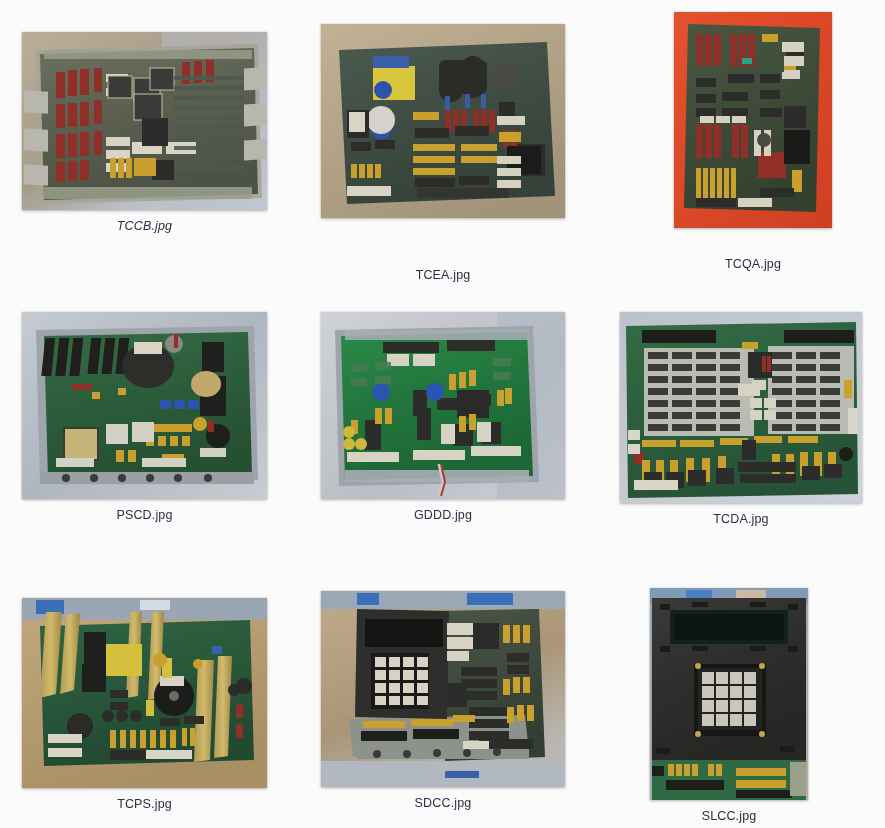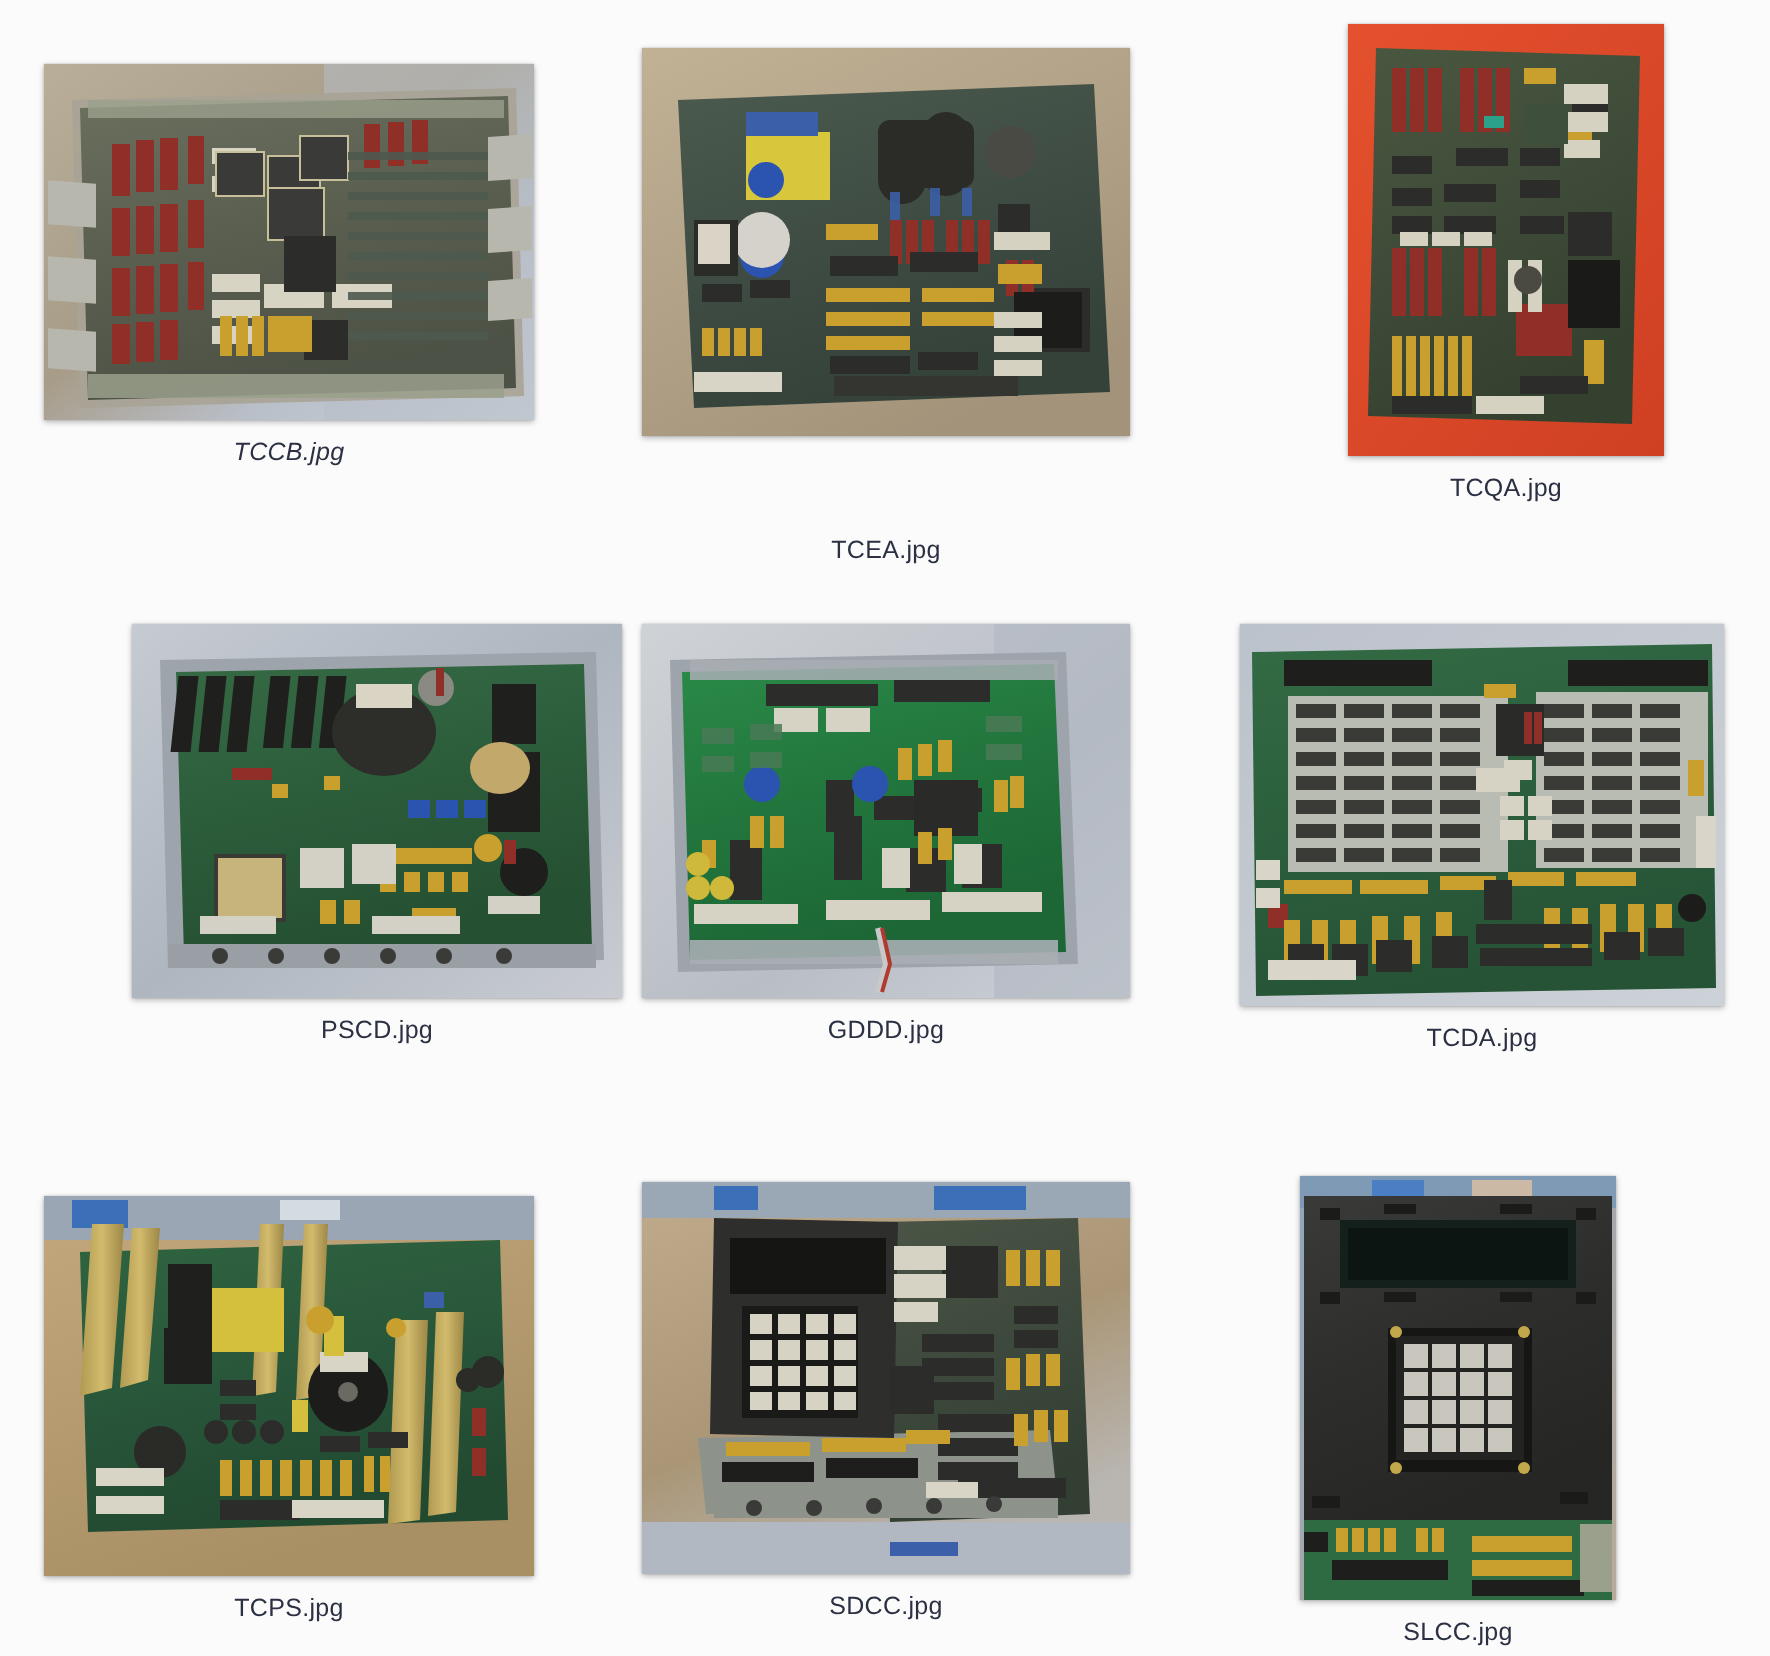--- a/index.html
+++ b/index.html
@@ -216,21 +216,21 @@
         <g fill="#3b5fa8" opacity="0.9">
           <rect x="124" y="72" width="5" height="14"></rect>
             <rect x="144" y="70" width="5" height="14"></rect>
           <rect x="160" y="70" width="5" height="14"></rect>
         </g>
       </svg>
     </div>
     <div class="caption">TCEA.jpg</div>
   </div>
 
-  <div class="cell" style="left:662px; top:12px; width:182px;">
+  <div class="cell" style="left:662px; top:12px; width:182px;gap:20px;">
     <div class="thumb" style="width:158px;height:216px;">
       <svg width="158" height="216" viewBox="0 0 158 216">
         <defs>
           <linearGradient id="g2bg" x1="0" y1="0" x2="1" y2="1">
             <stop offset="0%" stop-color="#e4512e"></stop>
               <stop offset="100%" stop-color="#cf3f22"></stop>
           </linearGradient>
           <linearGradient id="g2b" x1="0" y1="0" x2="0.4" y2="1">
             <stop offset="0%" stop-color="#4a573f"></stop>
               <stop offset="60%" stop-color="#3d4a38"></stop>
@@ -293,21 +293,21 @@
           <rect x="64" y="186" width="34" height="9"></rect>
         </g>
         <rect x="88" y="40" width="22" height="20" fill="#3e4f3c"></rect>
         <circle cx="90" cy="128" r="7" fill="#4a4a42"></circle>
         <rect x="68" y="46" width="10" height="6" fill="#2ba08a"></rect>
       </svg>
     </div>
     <div class="caption">TCQA.jpg</div>
   </div>
 
-  <div class="cell" style="left:22px; top:312px; width:245px;margin-left:44px;">
+  <div class="cell" style="left:22px; top:312px; width:245px;">
     <div class="thumb" style="width:245px;height:187px;">
       <svg width="245" height="187" viewBox="0 0 245 187">
         <defs>
           <linearGradient id="g3bg" x1="0" y1="0" x2="1" y2="1">
             <stop offset="0%" stop-color="#c6cbd2"></stop>
               <stop offset="50%" stop-color="#aeb6c0"></stop>
               <stop offset="100%" stop-color="#c9ccd2"></stop>
           </linearGradient>
           <linearGradient id="g3b" x1="0" y1="0" x2="0.3" y2="1">
             <stop offset="0%" stop-color="#356a44"></stop>

